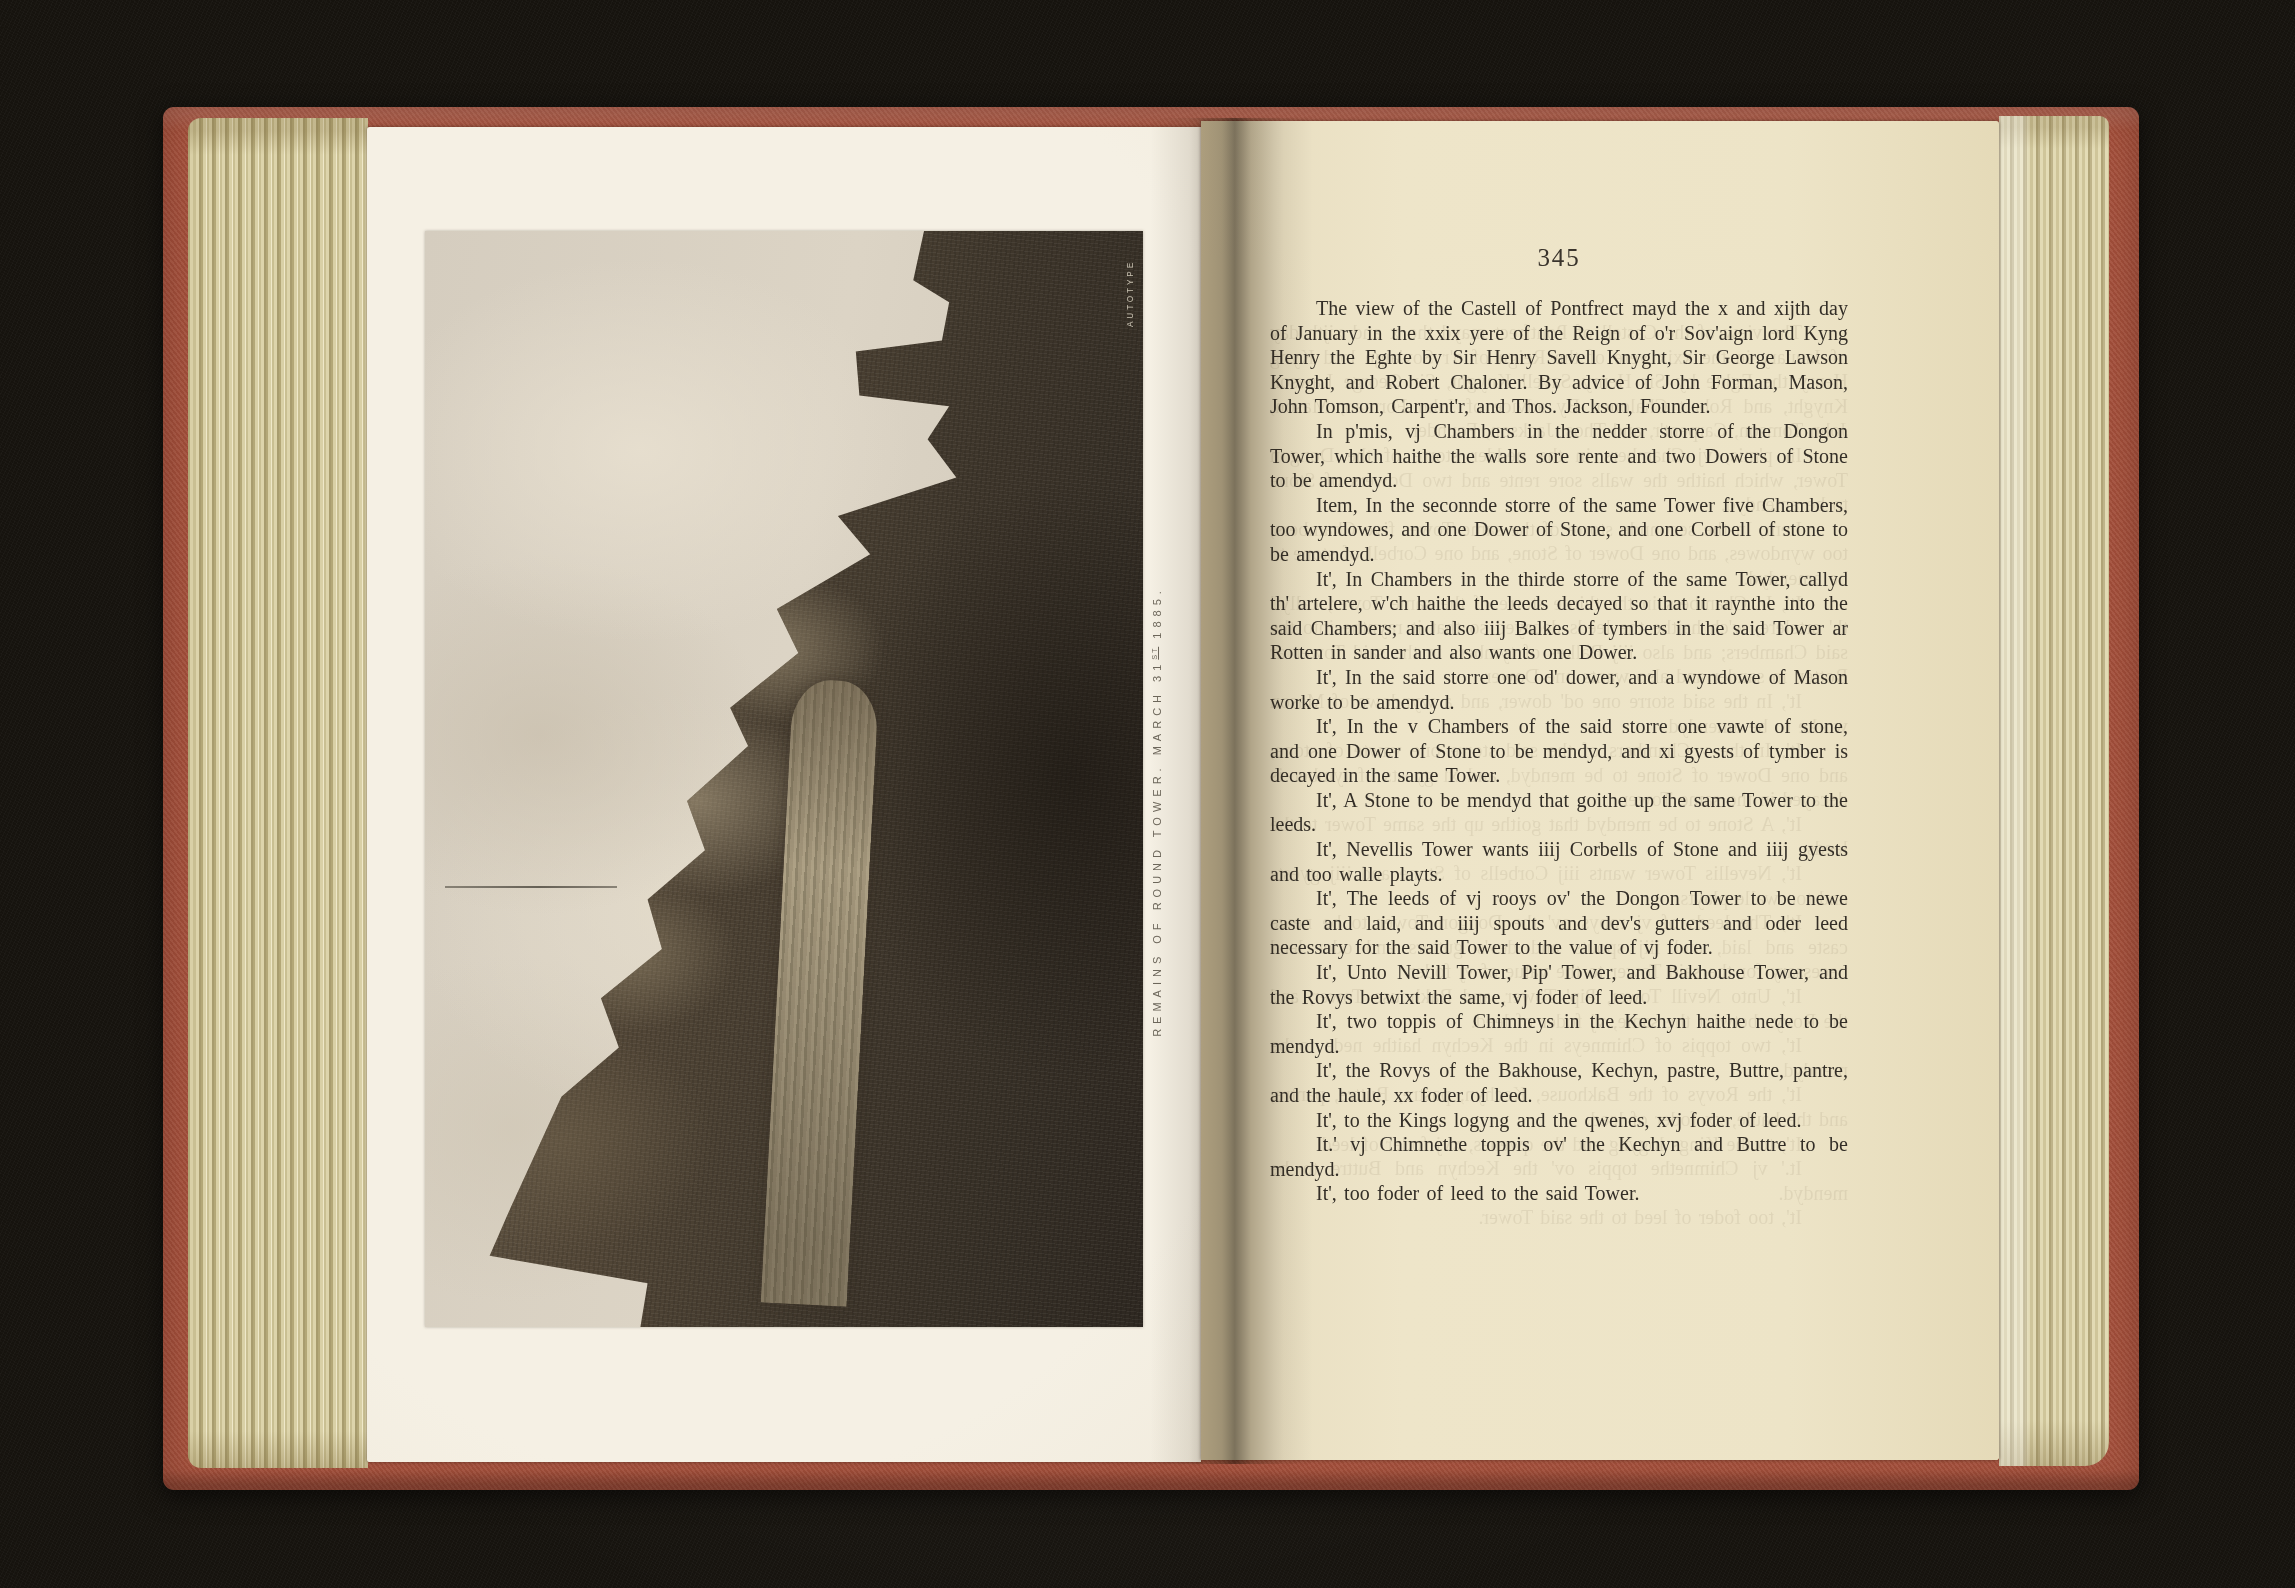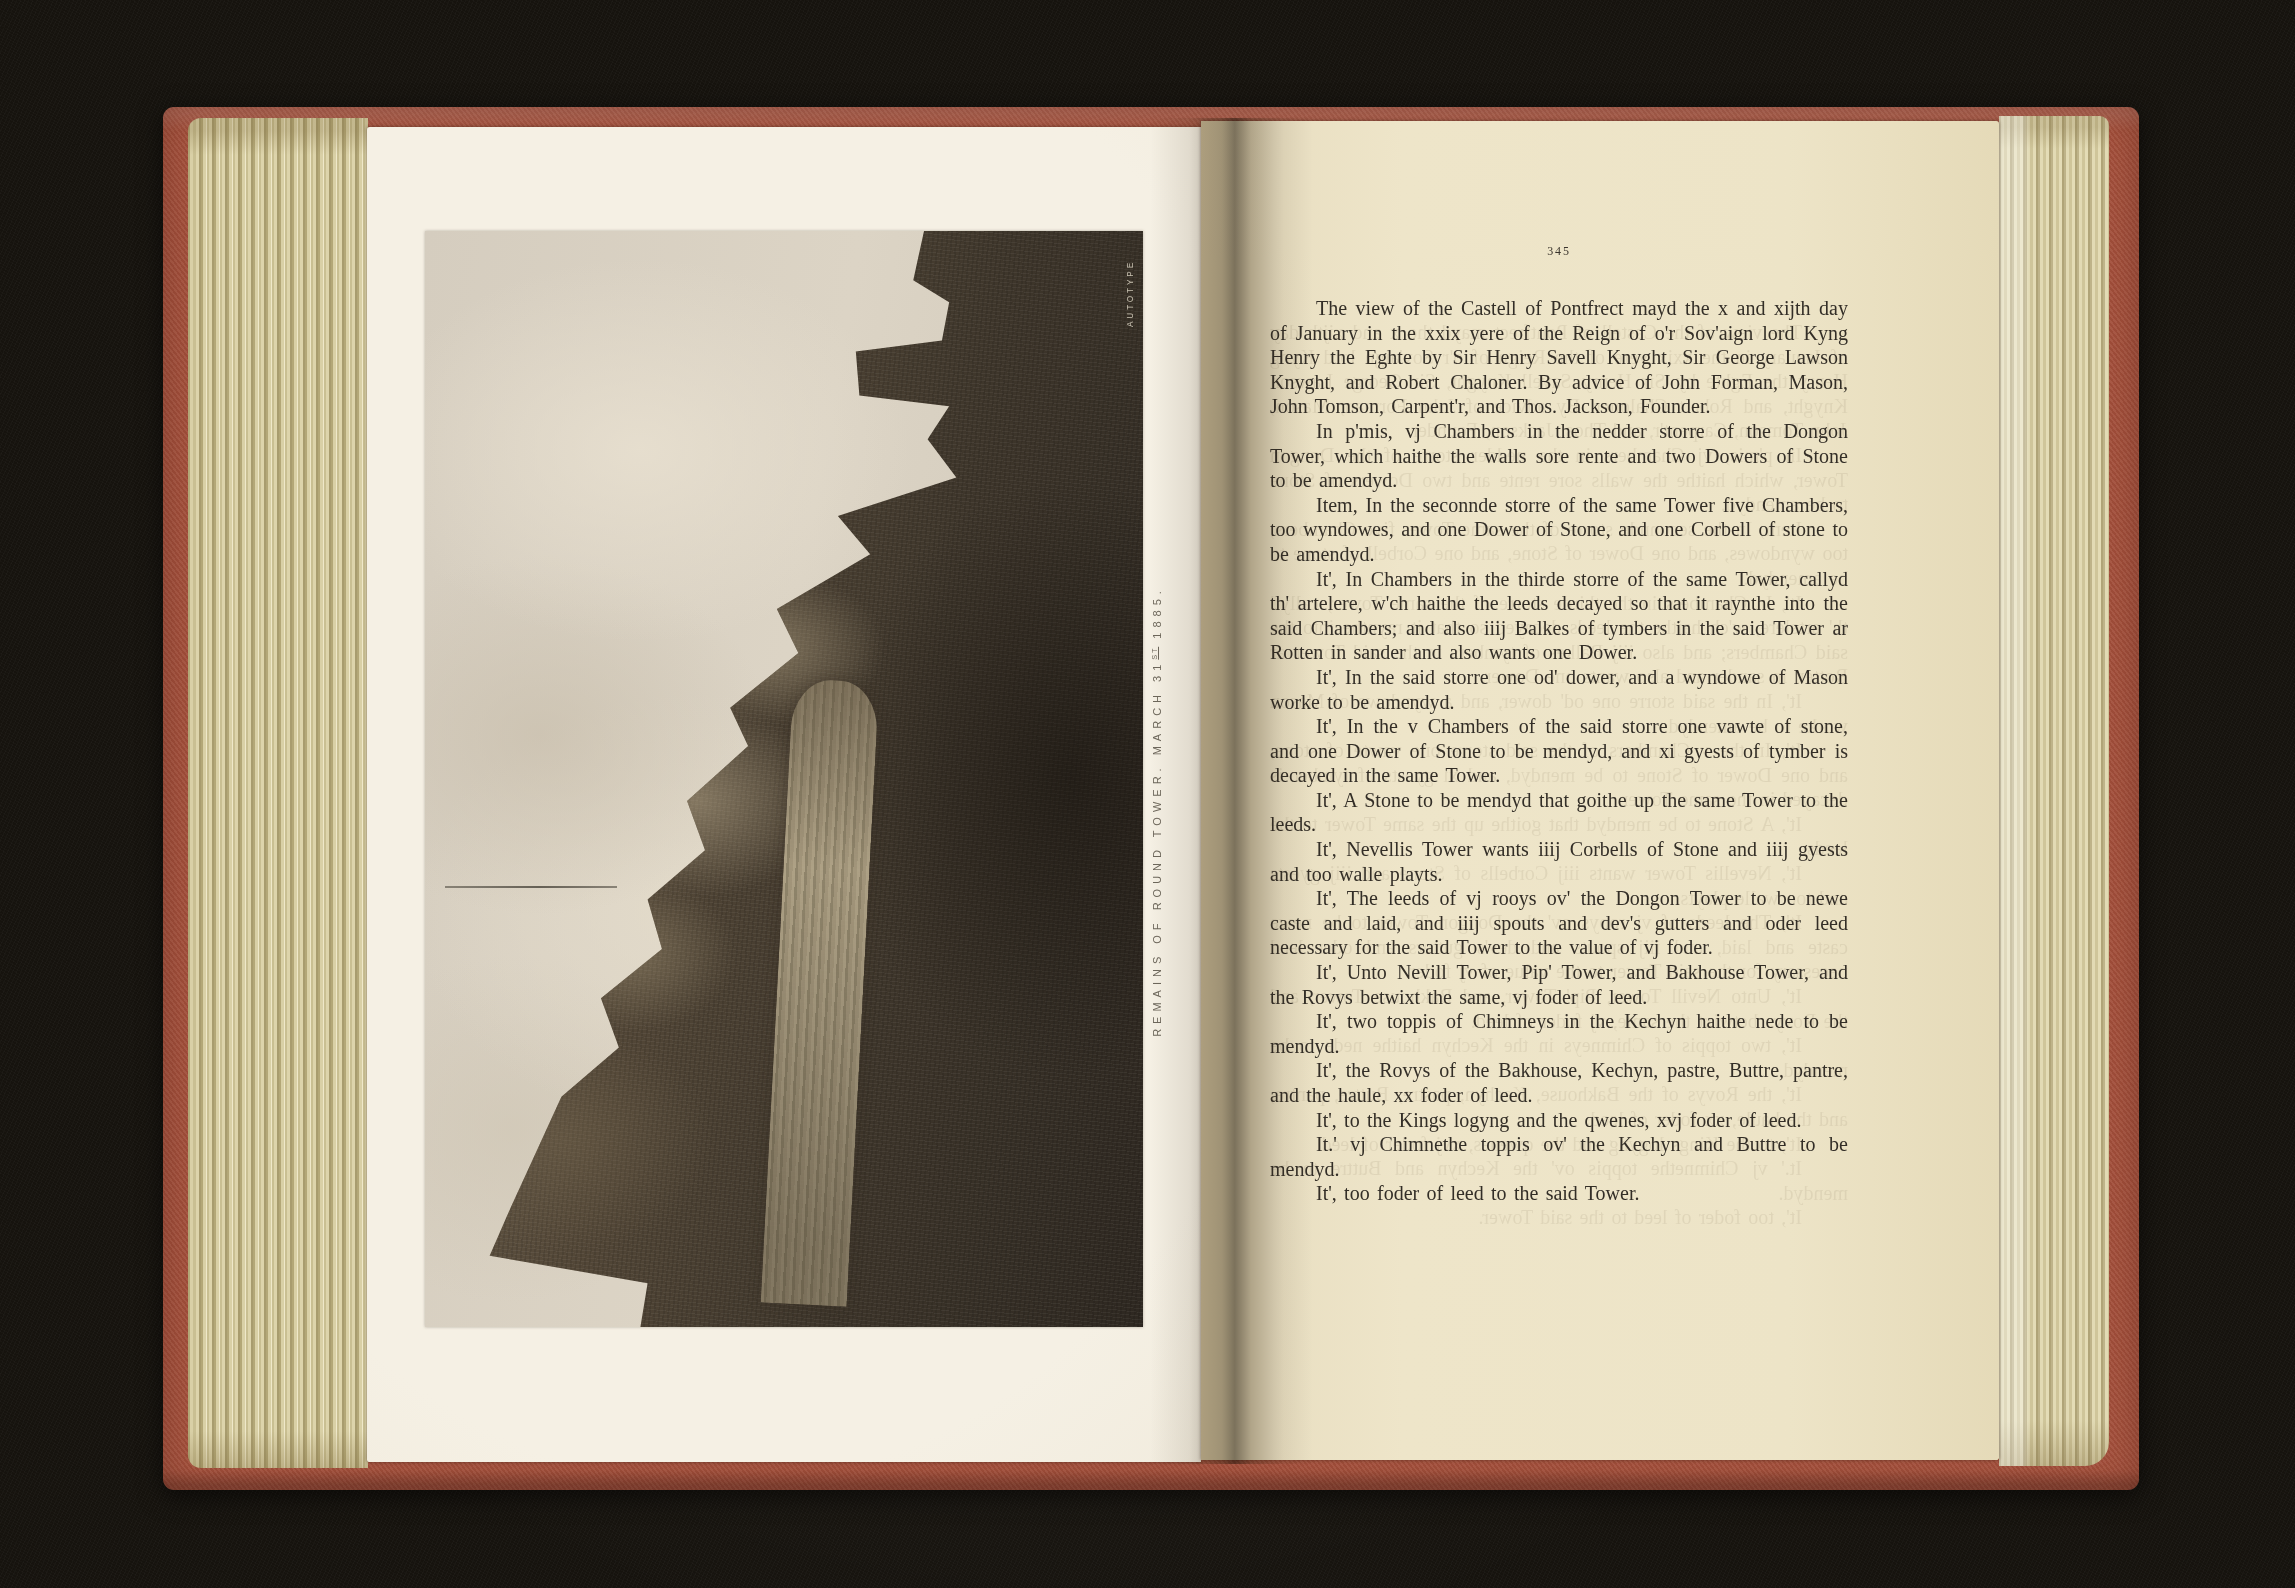--- a/index.html
+++ b/index.html
@@ -141,21 +141,21 @@
     font-size:11px;letter-spacing:5px;color:#6d675b;
   }
   .caption .vtext{
     display:block;width:577px;white-space:nowrap;text-align:center;
     transform:rotate(-90deg) translateX(-577px);transform-origin:top left;
   }
   .caption .cap-sup{font-size:7.3px;vertical-align:3.7px;letter-spacing:1.8px;text-decoration:underline;}
   
   .folio{
     position:absolute;left:1270px;top:244px;width:578px;
-    text-align:center;font-size:12px;color:#3a342c;letter-spacing:1.8px;
+    text-align:center;font-size:25px;color:#3a342c;letter-spacing:1.8px;
   }
   .textcol{
     position:absolute;left:1270px;top:296px;width:578px;
     font-size:20px;line-height:24.6px;color:#332e27;
     text-align:justify;word-spacing:2.3px;
   }
   .textcol p{margin:0;text-indent:46px;}
   .ghostcol{
     position:absolute;left:1270px;top:320px;width:578px;
     font-size:20px;line-height:24.6px;color:#6b5c42;

